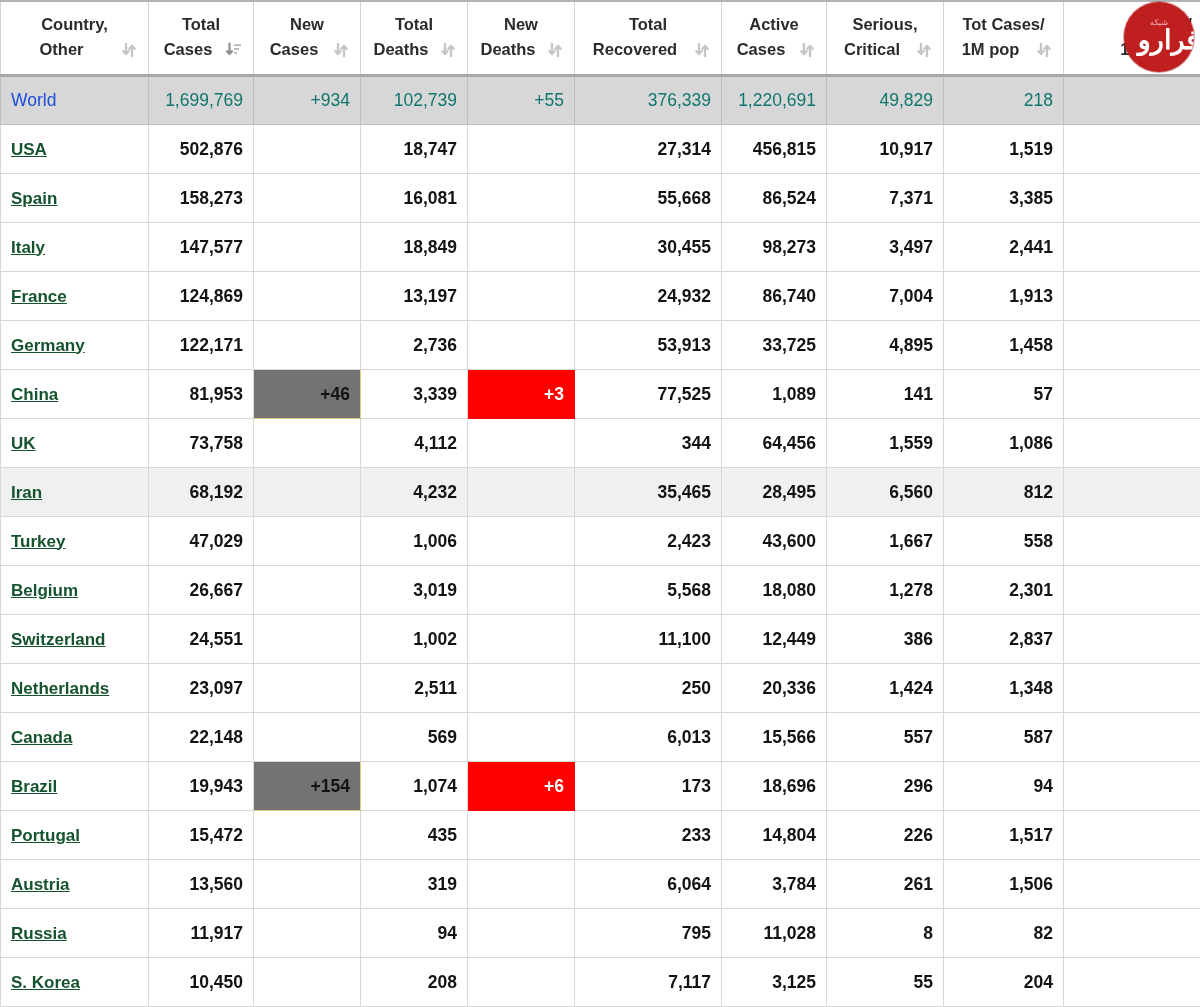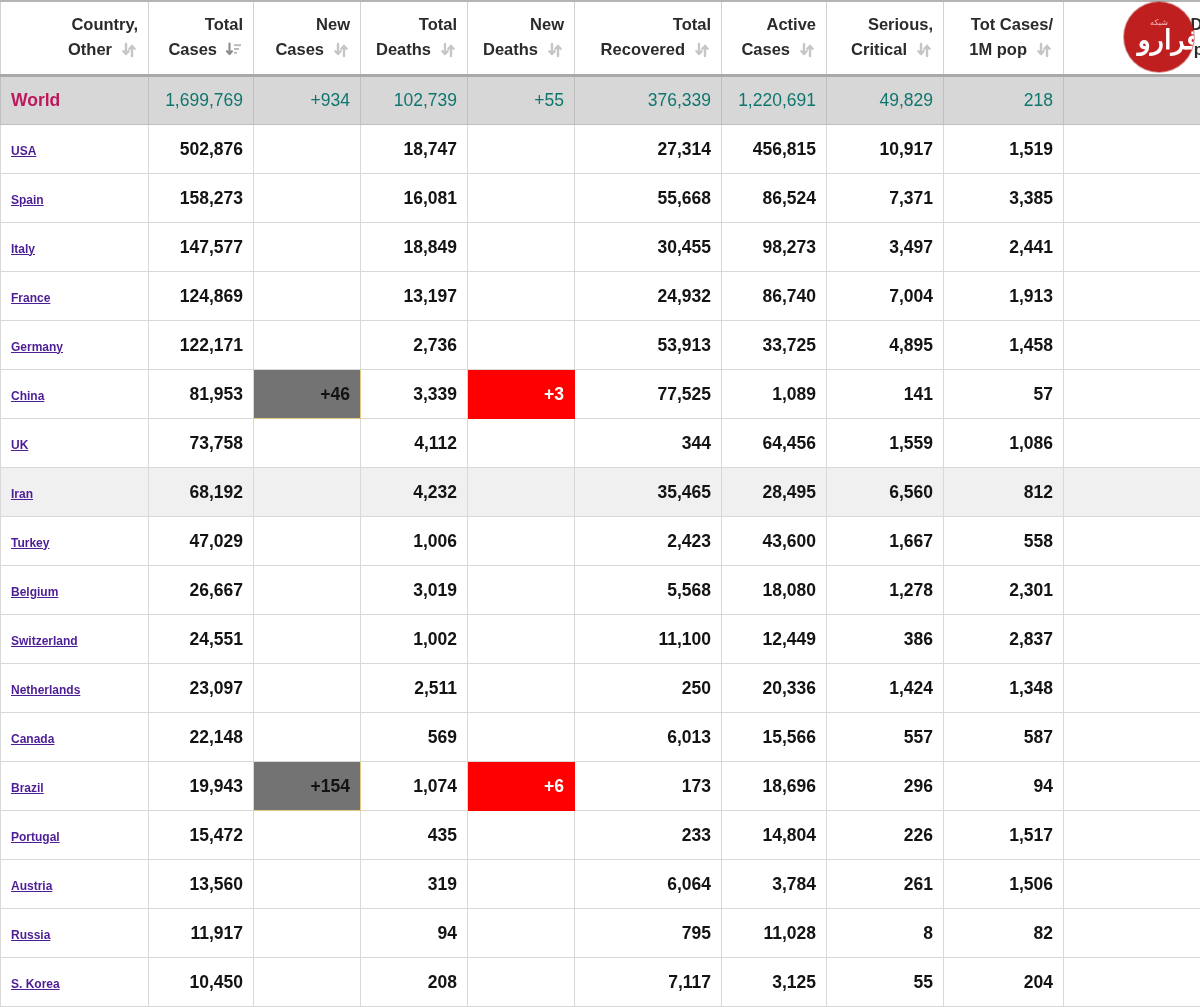--- a/index.html
+++ b/index.html
@@ -46,21 +46,21 @@
     background: #ffffff;
     border: 1px solid #d2d2d2;
     border-top: 2px solid #b4b4b4;
     border-bottom: 3px solid #a9a9a9;
     font-weight: bold;
     font-size: 16.5px;
     line-height: 25px;
     color: #2b2b2b;
     padding: 10px 10px 12px 10px;
     vertical-align: top;
-    text-align: right;
+    text-align: center;
     height: 52px;
     box-sizing: border-box;
     position: relative;
   }
   th .hd-wrap {
     display: block;
   }
   th .hd-line1,
   th .hd-line2 {
     display: block;
@@ -91,40 +91,40 @@
     font-size: 17.5px;
     color: #131313;
     white-space: nowrap;
     overflow: hidden;
   }
   tbody td.country {
     text-align: left;
     font-weight: normal;
   }
   tbody td.country a {
-    color: #4c1d95;
+    color: #14532d;
     text-decoration: underline;
     font-weight: bold;
-    font-size: 12px;
+    font-size: 17px;
     cursor: pointer;
     margin-top: 8px;
   }
 
   
   tr.world td {
     background: #d7d7d7;
     font-weight: normal;
     font-size: 17.5px;
     color: #0f766e;
     border-color: #bfbfbf;
     border-top: none;
   }
   tr.world td.country {
-    font-weight: bold;
-    color: #be185d;
+    font-weight: normal;
+    color: #1d4ed8;
   }
 
   
   tr.rowhl td {
     background: #f0f0f0;
   }
 
   
   td.newcase-hl {
     background: #737373;

